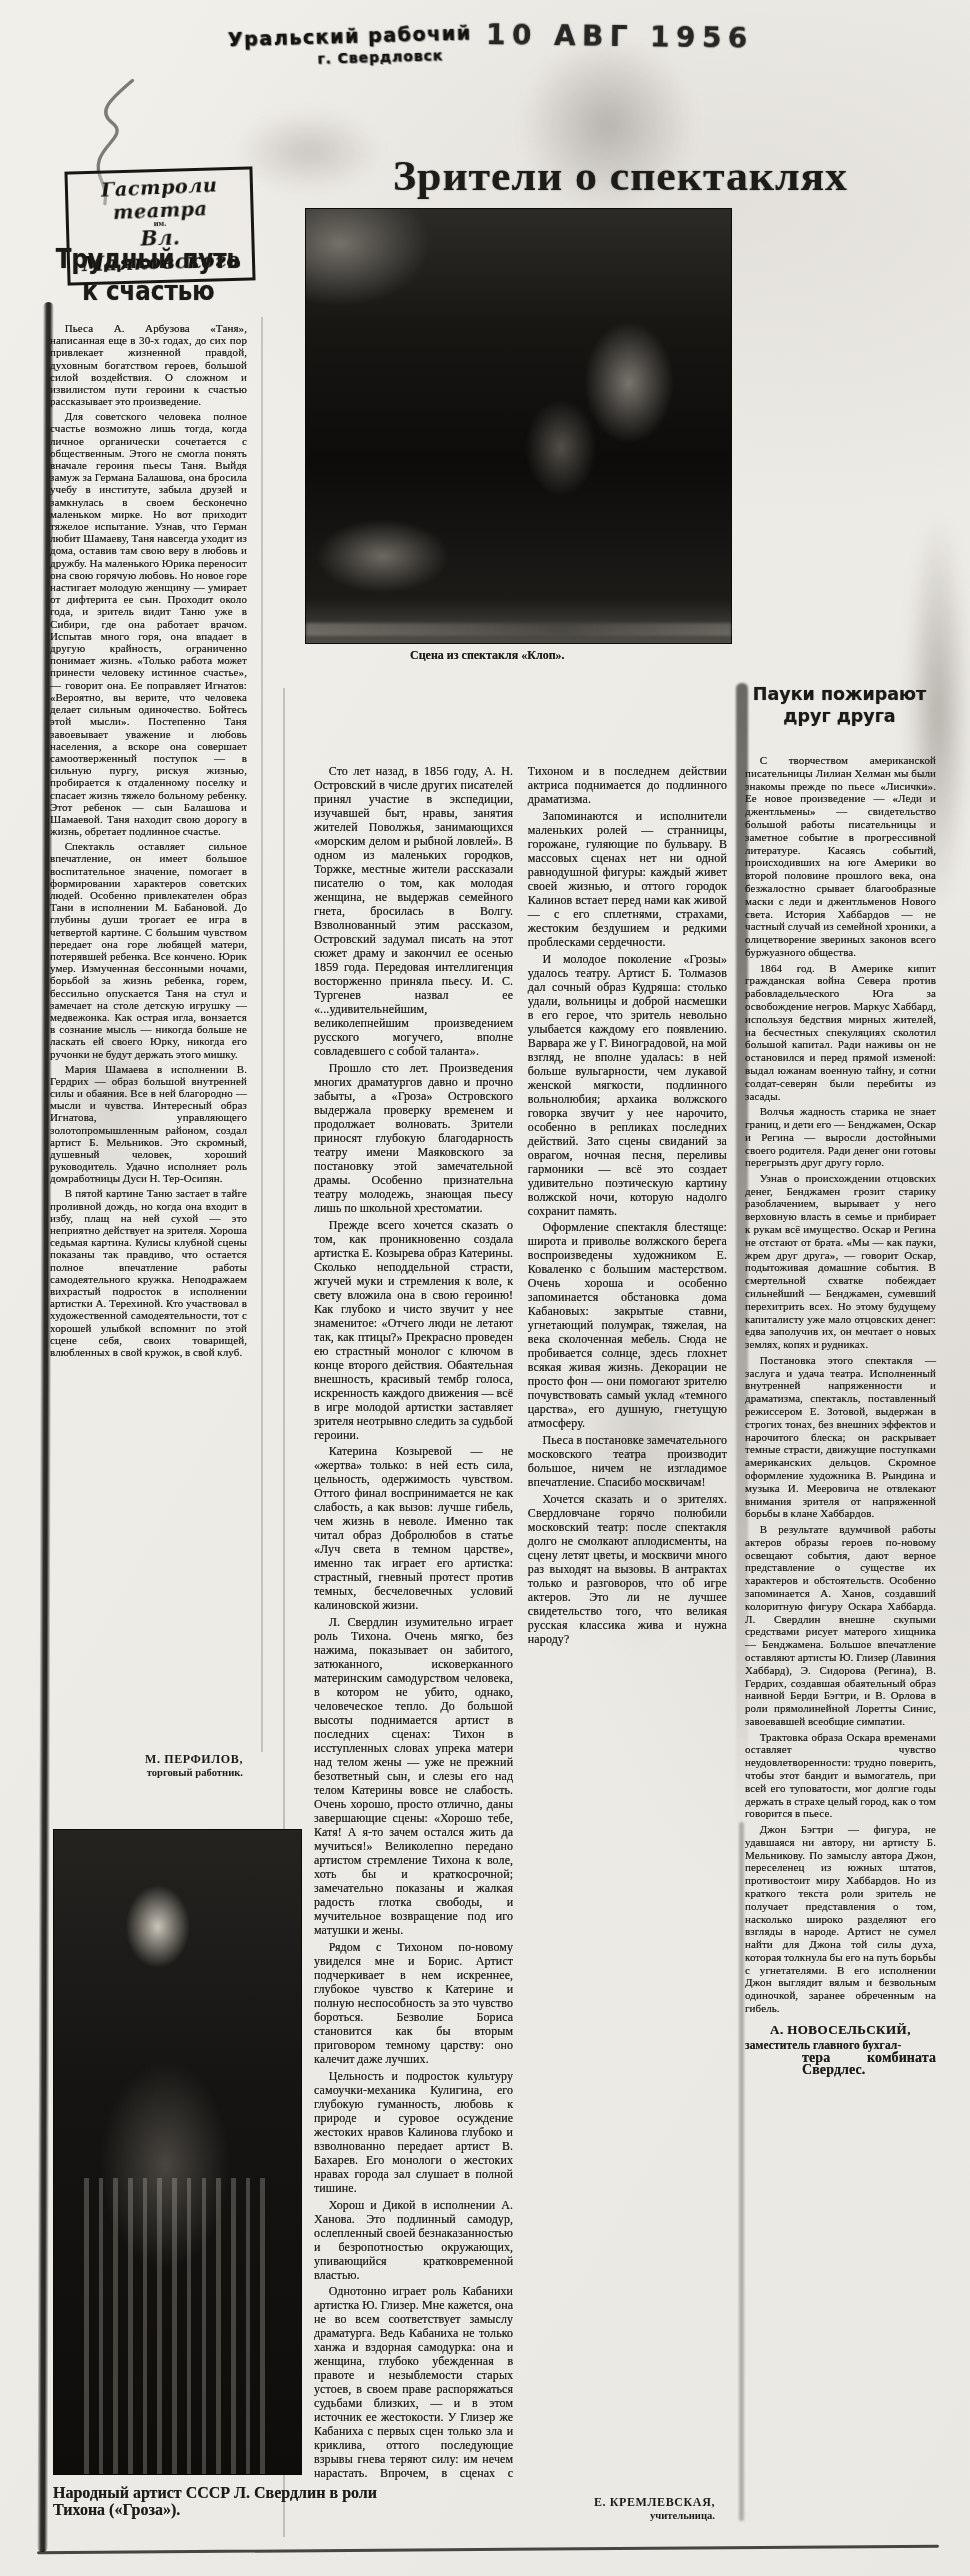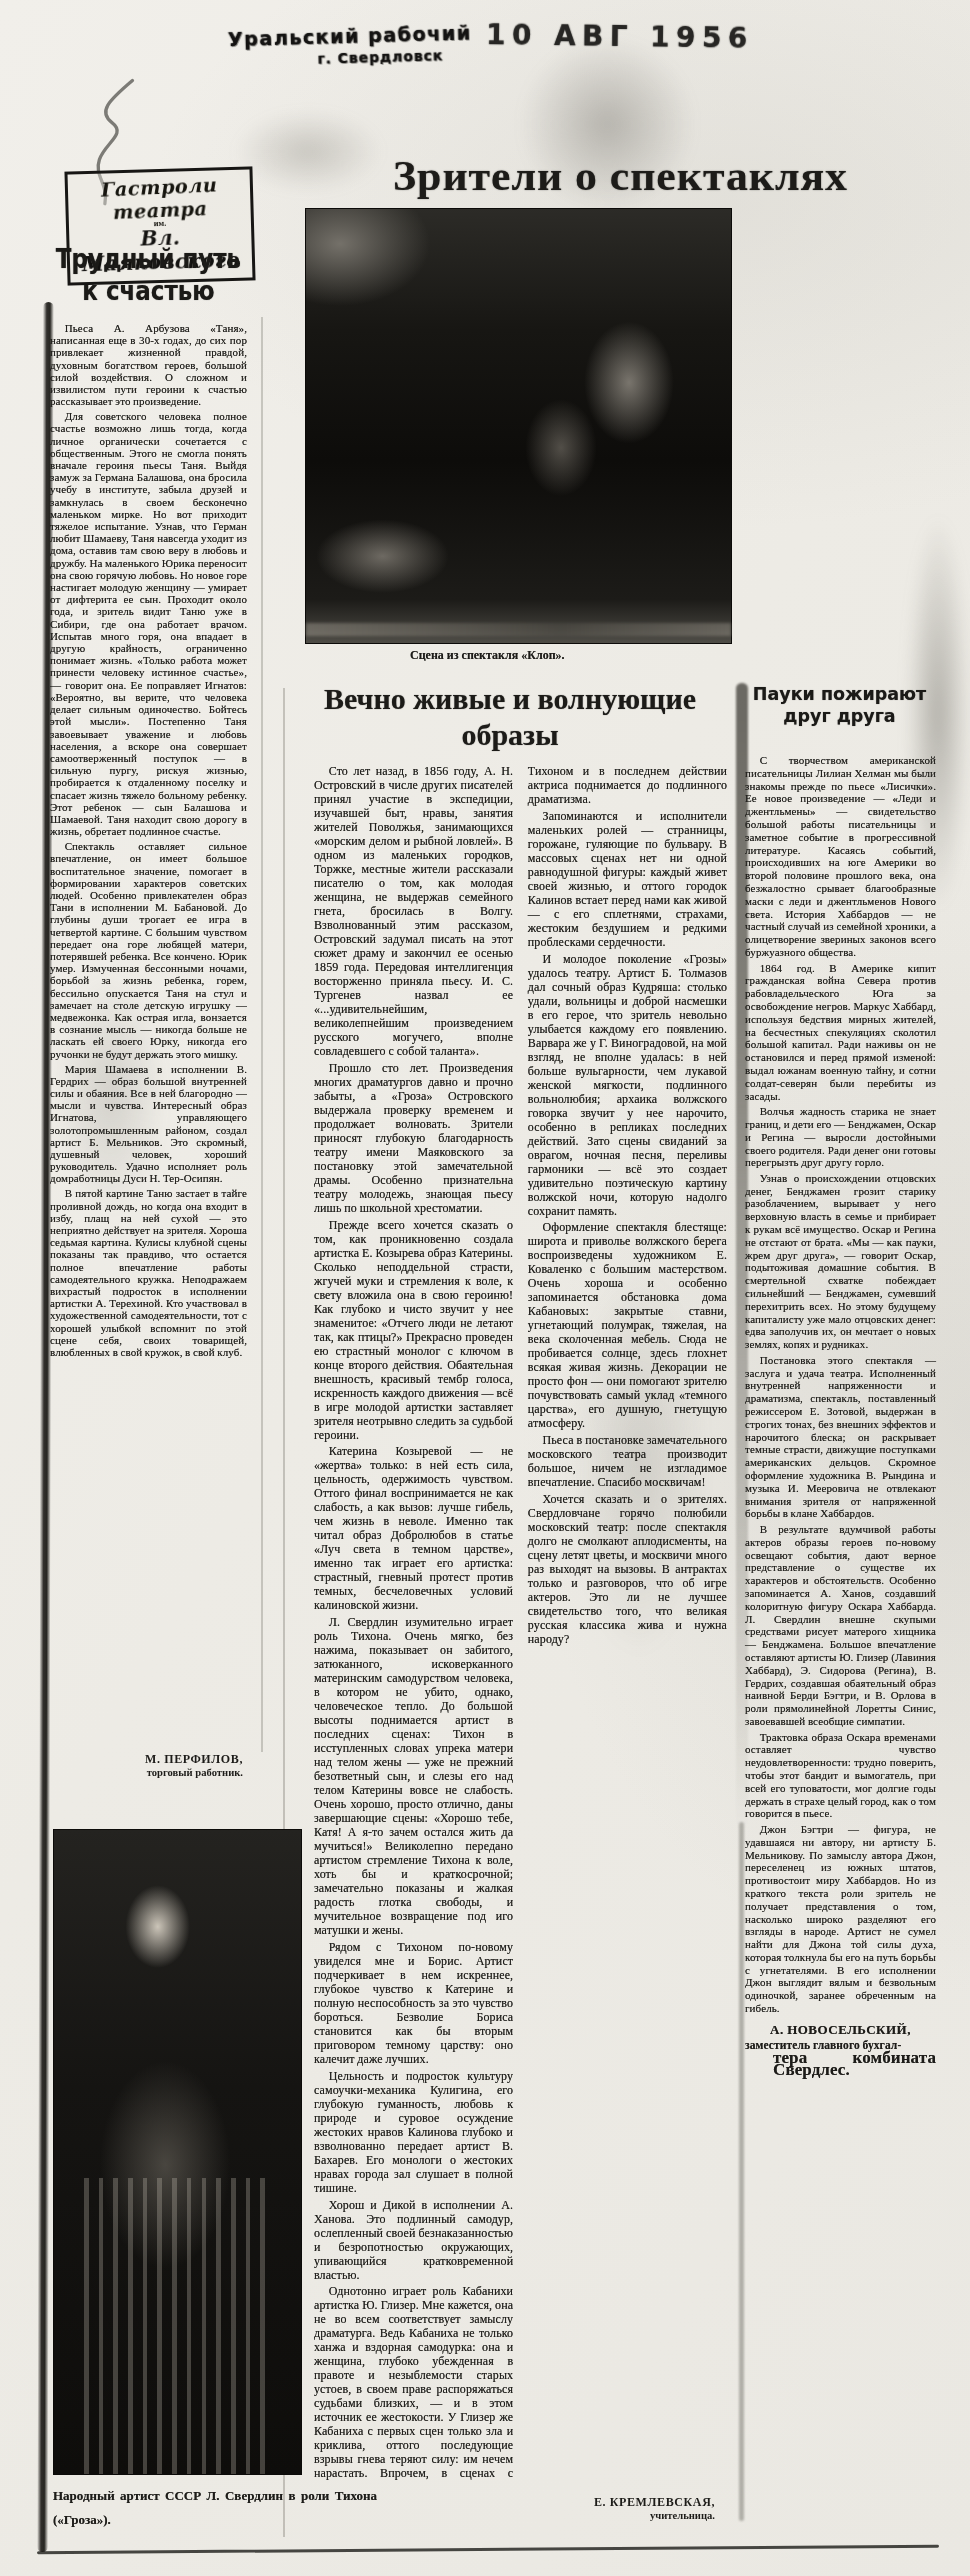--- a/index.html
+++ b/index.html
@@ -68,42 +68,42 @@
   .body-right{left:745px;top:754px;width:191px;font-size:11px;line-height:12.8px;}
   
   .byline{text-align:right;color:#1d1c19;}
   .byline .nm{font-weight:bold;font-size:12px;letter-spacing:0.6px;}
   .byline .rl{font-size:10.6px;font-weight:bold;padding-left:36px;}
   .byline-left{left:50px;top:1752px;width:193px;}
   .byline-center{left:478px;top:2495px;width:237px;}
   .byline-right{margin-top:9.2px;color:#1d1c19;}
   .byline-right .nm{display:block;text-align:center;font-weight:bold;font-size:13px;letter-spacing:0.5px;}
   .byline-right .rl1{display:block;font-weight:bold;font-size:11.5px;margin-top:2px;}
-  .byline-right .rl2{display:block;font-weight:bold;font-size:17px;padding-left:28px;}
+  .byline-right .rl2{display:block;font-weight:bold;font-size:14px;padding-left:28px;margin-left:29px;}
   
   .photo-top{left:305px;top:208px;width:425px;height:434px;border:0.9px solid #0c0b09;
     background:
       radial-gradient(64px 87px at 76% 40%, rgba(205,198,186,.55), rgba(0,0,0,0) 70%),
       radial-gradient(51px 69px at 60% 55%, rgba(175,168,156,.42), rgba(0,0,0,0) 70%),
       radial-gradient(92px 51px at 18% 80%, rgba(195,188,176,.5), rgba(0,0,0,0) 72%),
       radial-gradient(120px 83px at 8% 8%, rgba(130,126,118,.85), rgba(0,0,0,0) 75%),
       linear-gradient(to bottom,#2c2b27 0%,#171613 28%,#0d0c0a 58%,#1c1b18 90%,#4e4c46 100%);}
   .photo-top .floor{position:absolute;left:0;bottom:7.4px;width:100%;height:13px;
     background:linear-gradient(to right,rgba(180,174,162,.4),rgba(120,116,106,.2) 60%,rgba(180,174,162,.35));filter:blur(1.8px);}
   .caption-top{left:410px;top:648px;width:318px;font-weight:bold;font-size:12px;
     color:#1d1c19;text-shadow:0 0 0.6px rgba(20,20,16,.6);}
   .photo-bottom{left:53px;top:1829px;width:247px;height:644px;border:0.9px solid #0c0b09;
     background:
       radial-gradient(46px 59px at 42% 15%, rgba(218,211,198,.92), rgba(218,211,198,0) 70%),
       radial-gradient(87px 138px at 45% 52%, rgba(125,120,110,.5), rgba(0,0,0,0) 75%),
       linear-gradient(to bottom,#242320 0%,#151412 40%,#0e0d0b 100%);}
   .photo-bottom .shirt{position:absolute;left:12%;bottom:0;width:76%;height:46%;opacity:.35;
     background:repeating-linear-gradient(90deg,rgba(210,203,190,.8) 0 4.6px,rgba(0,0,0,0) 4.6px 14.7px);
     filter:blur(0.6px);}
-  .caption-bottom{left:53px;top:2484px;width:324px;font-weight:bold;font-size:13px;line-height:24px;
+  .caption-bottom{left:53px;top:2484px;width:324px;font-weight:bold;font-size:16px;line-height:17px;
     color:#1d1c19;text-align:justify;text-shadow:0 0 0.6px rgba(20,20,16,.6);}
 </style>
 </head>
 <body>
 
 <div class="page">
 
   <div class="abs edge-left"></div>
   <div class="abs edge-bottom"></div>
   <div class="abs rule-mid"></div>
@@ -144,21 +144,20 @@
   <div class="abs byline byline-left">
     <div class="nm">М. ПЕРФИЛОВ,</div>
     <div class="rl">торговый работник.</div>
   </div>
 
   <div class="abs photo-top">
     <div class="floor"></div>
   </div>
   <div class="abs caption-top">Сцена из спектакля «Клоп».</div>
 
-  <div class="abs h-center">Вечно живые и волнующие образы</div>
   <div class="abs art body-center">
       <p>Сто лет назад, в 1856 году, А. Н. Островский в числе других писателей принял участие в экспедиции, изучавшей быт, нравы, занятия жителей Поволжья, занимающихся «морским делом и рыбной ловлей». В одном из маленьких городков, Торжке, местные жители рассказали писателю о том, как молодая женщина, не выдержав семейного гнета, бросилась в Волгу. Взволнованный этим рассказом, Островский задумал писать на этот сюжет драму и закончил ее осенью 1859 года. Передовая интеллигенция восторженно приняла пьесу. И. С. Тургенев назвал ее «...удивительнейшим, великолепнейшим произведением русского могучего, вполне совладевшего с собой таланта».</p>
       <p>Прошло сто лет. Произведения многих драматургов давно и прочно забыты, а «Гроза» Островского выдержала проверку временем и продолжает волновать. Зрители приносят глубокую благодарность театру имени Маяковского за постановку этой замечательной драмы. Особенно признательна театру молодежь, знающая пьесу лишь по школьной хрестоматии.</p>
       <p>Прежде всего хочется сказать о том, как проникновенно создала артистка Е. Козырева образ Катерины. Сколько неподдельной страсти, жгучей муки и стремления к воле, к свету вложила она в свою героиню! Как глубоко и чисто звучит у нее знаменитое: «Отчего люди не летают так, как птицы?» Прекрасно проведен ею страстный монолог с ключом в конце второго действия. Обаятельная внешность, красивый тембр голоса, искренность каждого движения — всё в игре молодой артистки заставляет зрителя неотрывно следить за судьбой героини.</p>
       <p>Катерина Козыревой — не «жертва» только: в ней есть сила, цельность, одержимость чувством. Оттого финал воспринимается не как слабость, а как вызов: лучше гибель, чем жизнь в неволе. Именно так читал образ Добролюбов в статье «Луч света в темном царстве», именно так играет его артистка: страстный, гневный протест против темных, бесчеловечных условий калиновской жизни.</p>
       <p>Л. Свердлин изумительно играет роль Тихона. Очень мягко, без нажима, показывает он забитого, затюканного, исковерканного материнским самодурством человека, в котором не убито, однако, человеческое тепло. До большой высоты поднимается артист в последних сценах: Тихон в исступленных словах упрека матери над телом жены — уже не прежний безответный сын, и слезы его над телом Катерины вовсе не слабость. Очень хорошо, просто отлично, даны завершающие сцены: «Хорошо тебе, Катя! А я-то зачем остался жить да мучиться!» Великолепно передано артистом стремление Тихона к воле, хоть бы и краткосрочной; замечательно показаны и жалкая радость глотка свободы, и мучительное возвращение под иго матушки и жены.</p>
       <p>Рядом с Тихоном по-новому увиделся мне и Борис. Артист подчеркивает в нем искреннее, глубокое чувство к Катерине и полную неспособность за это чувство бороться. Безволие Бориса становится как бы вторым приговором темному царству: оно калечит даже лучших.</p>
       <p>Цельность и подросток культуру самоучки-механика Кулигина, его глубокую гуманность, любовь к природе и суровое осуждение жестоких нравов Калинова глубоко и взволнованно передает артист В. Бахарев. Его монологи о жестоких нравах города зал слушает в полной тишине.</p>
       <p>Хорош и Дикой в исполнении А. Ханова. Это подлинный самодур, ослепленный своей безнаказанностью и безропотностью окружающих, упивающийся кратковременной властью.</p>
       <p>Однотонно играет роль Кабанихи артистка Ю. Глизер. Мне кажется, она не во всем соответствует замыслу драматурга. Ведь Кабаниха не только ханжа и вздорная самодурка: она и женщина, глубоко убежденная в правоте и незыблемости старых устоев, в своем праве распоряжаться судьбами близких, — и в этом источник ее жестокости. У Глизер же Кабаниха с первых сцен только зла и криклива, оттого последующие взрывы гнева теряют силу: им нечем нарастать. Впрочем, в сценах с Тихоном и в последнем действии актриса поднимается до подлинного драматизма.</p>

